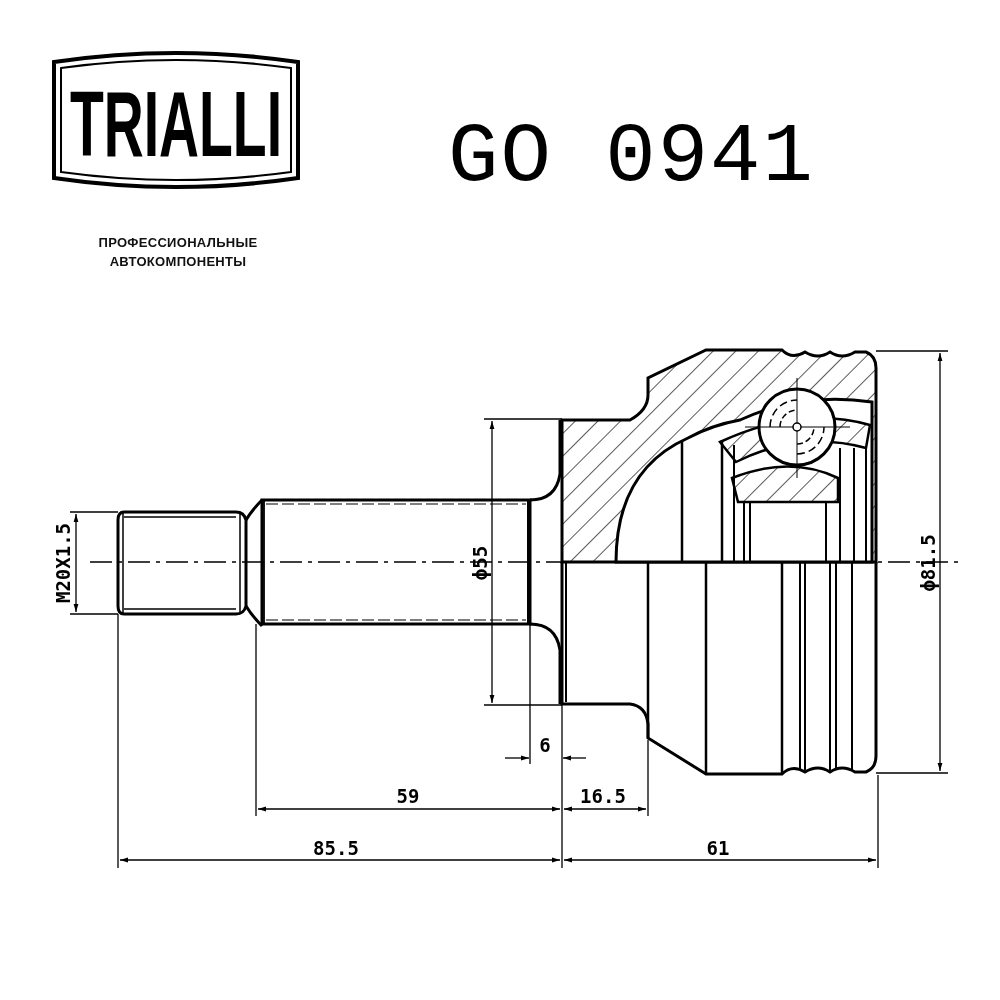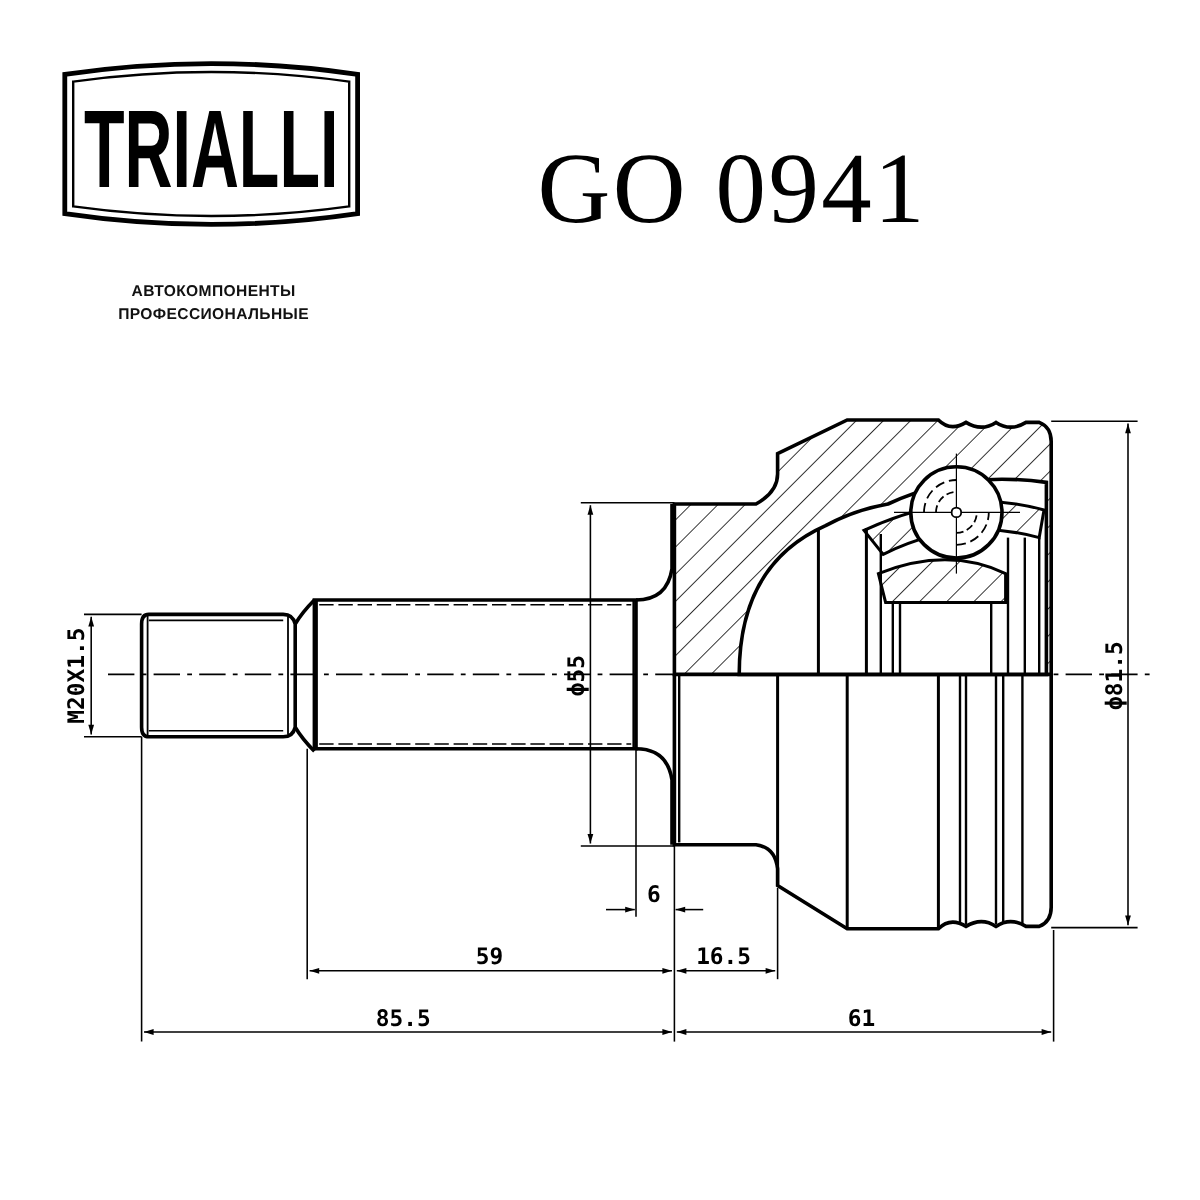--- a/index.html
+++ b/index.html
@@ -1,34 +1,34 @@
 <!DOCTYPE html>
 <html><head>
 <meta charset="utf-8">
 <style>
   html, body { margin: 0; padding: 0; background: #ffffff; }
   body { width: 1000px; height: 1000px; position: relative; overflow: hidden; font-family: "Liberation Sans", sans-serif; }
   .logo { position: absolute; left: 50px; top: 50px; width: 252px; height: 140px; }
   .tagline { position: absolute; left: 60px; top: 233px; width: 236px; text-align: center; font-family: "Liberation Sans", sans-serif; font-weight: bold; font-size: 13px; line-height: 19px; color: #111; letter-spacing: 0.3px; }
-  .part-number { position: absolute; left: 448px; top: 108px; font-family: Liberation Serif, serif; font-size: 84px; line-height: 100px; color: #000; letter-spacing: 2px; }
+  .part-number { position: absolute; left: 448px; top: 108px; font-family: Liberation Mono, monospace; font-size: 84px; line-height: 100px; color: #000; letter-spacing: 2px; }
   .drawing { position: absolute; left: 0; top: 0; width: 1000px; height: 1000px; }
   .dimtxt { font-family: "DejaVu Sans Mono", monospace; font-weight: bold; font-size: 19px; fill: #000; }
 </style>
 </head>
 <body>
 
 <svg class="logo" viewBox="0 0 252 140">
   <path d="M4,12 Q126,-6 248,12 L248,128 Q126,146 4,128 Z" fill="none" stroke="#000" stroke-width="4"></path>
   <path d="M11,18 Q126,2 241,18 L241,122 Q126,138 11,122 Z" fill="none" stroke="#000" stroke-width="2"></path>
   <text x="126" y="106" text-anchor="middle" font-family="Liberation Sans Narrow, Liberation Sans, sans-serif" font-weight="bold" font-size="92" textLength="212" lengthAdjust="spacingAndGlyphs" fill="#000">TRIALLI</text>
 </svg>
 
 <div class="tagline">
+  <div>ПРОФЕССИОНАЛЬНЫЕ</div>
   <div>АВТОКОМПОНЕНТЫ</div>
-  <div>ПРОФЕССИОНАЛЬНЫЕ</div>
 </div>
 
 <div class="part-number">GO 0941</div>
 
 <svg class="drawing" viewBox="0 0 1000 1000">
   <defs>
     <pattern id="hatch" patternUnits="userSpaceOnUse" width="16" height="16" patternTransform="rotate(45)">
       <line x1="0" y1="0" x2="0" y2="16" stroke="#000" stroke-width="1.3"></line>
     </pattern>
     <marker id="arr" viewBox="0 0 10 10" refX="10" refY="5" markerWidth="10" markerHeight="8" orient="auto-start-reverse" markerUnits="userSpaceOnUse">

